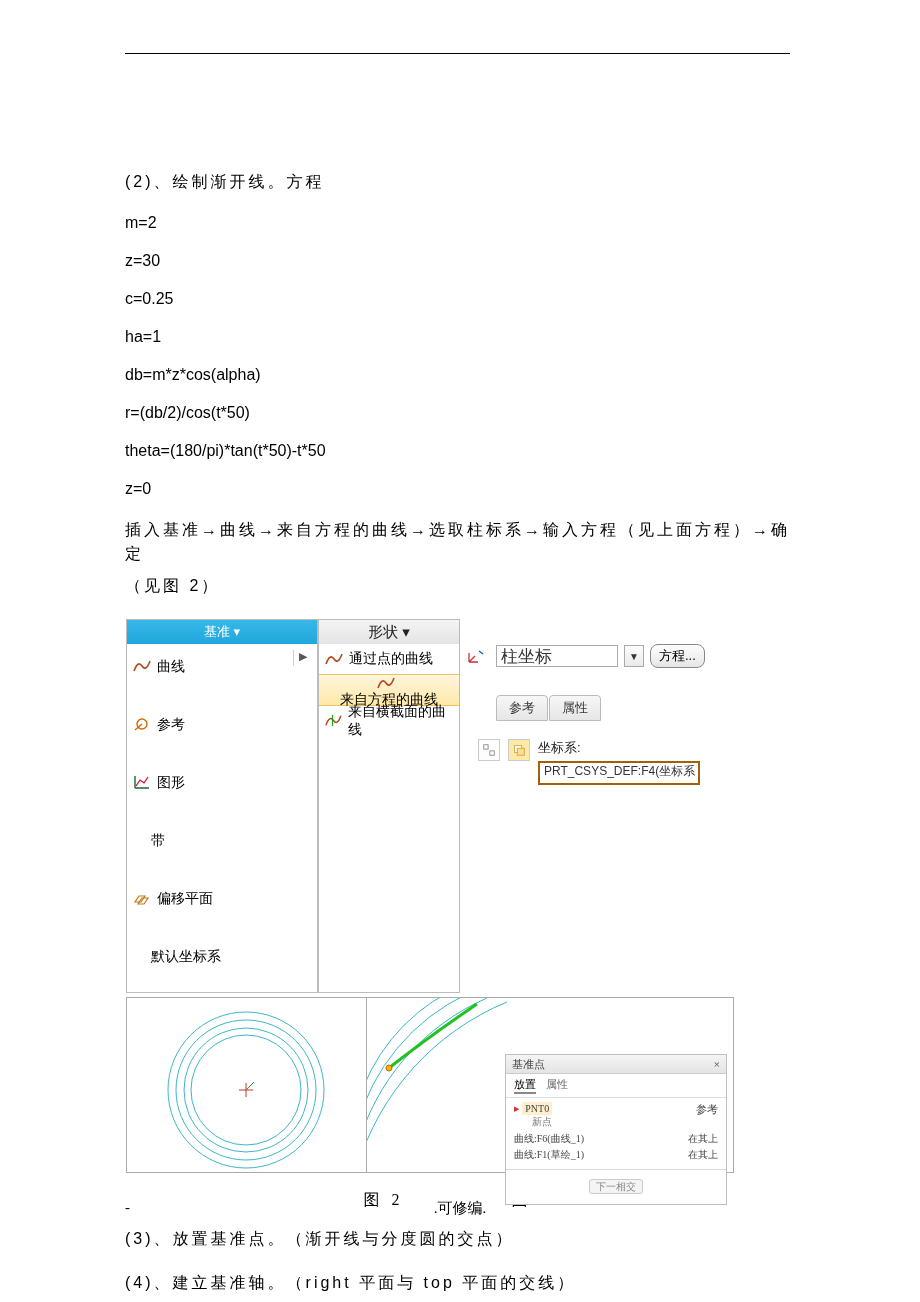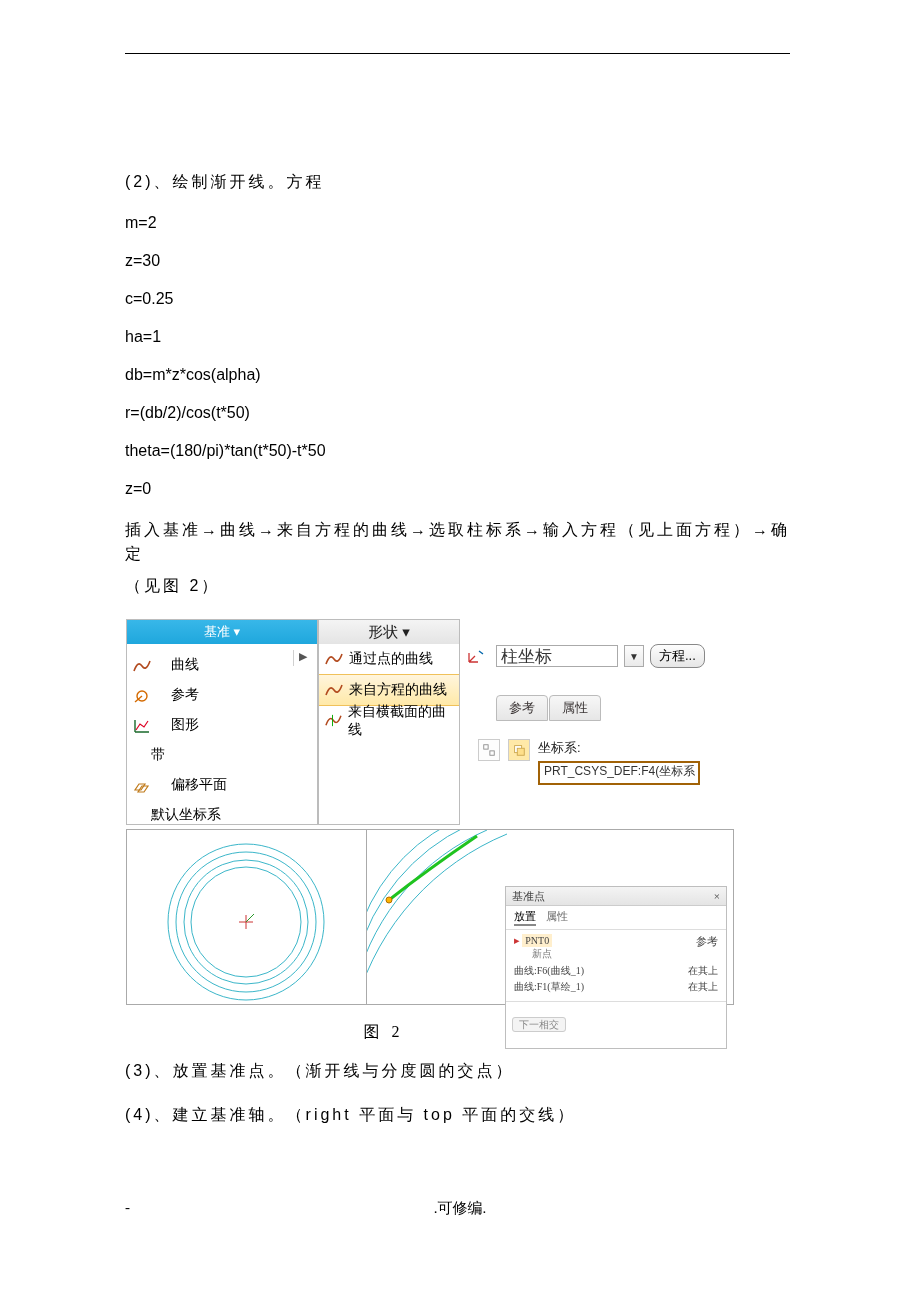--- a/index.html
+++ b/index.html
@@ -12,31 +12,31 @@
   .figcaps{text-align:center;font-family:"SimSun",serif;letter-spacing:4px;}
   .figcaps span{display:inline-block;margin:0 50px;}
 
   
   .figwrap{border:1px solid transparent;margin:6px 0 12px 0;}
   .menus{display:flex;flex-wrap:nowrap;}
 
   
   .leftmenu{width:190px;border:1px solid #bcbcbc;background:#fff;font-family:"SimSun","Microsoft YaHei",sans-serif;font-size:14px;}
   .lm-head{height:24px;background:linear-gradient(#38b7e9,#1fa7dd);color:#fff;text-align:center;line-height:24px;font-size:13px;}
-  .lm-row{display:flex;align-items:flex-end;height:30px;padding:0 6px;position:relative;gap:14px;}
+  .lm-row{display:flex;align-items:flex-start;height:30px;padding:14px 6px;position:relative;}
   .lm-row .arrow{position:absolute;right:4px;top:6px;width:14px;height:16px;border-left:1px solid #d0d0d0;padding-left:5px;color:#555;font-size:11px;}
   .lm-row.indented{padding-left:24px}
   .lm-ic{width:18px;height:16px;display:inline-block;margin-right:6px;}
   svg{display:block}
 
   
   .midmenu{width:140px;border:1px solid #bcbcbc;background:#fff;font-family:"SimSun",sans-serif;font-size:14px;}
   .mm-head{height:24px;background:linear-gradient(#f4f4f4,#e4e4e4);text-align:center;line-height:24px;font-size:15px;color:#222;}
   .mm-row{display:flex;align-items:center;height:30px;padding:0 6px;}
-  .mm-row.sel{background:linear-gradient(#fff5dd,#ffe9a8);border-top:1px solid #f0c15a;border-bottom:1px solid #f0c15a;}
+  .mm-row.sel{background:linear-gradient(#fff5dd,#ffe9a8);border-top:1px solid #f0c15a;border-bottom:1px solid #f0c15a;flex-direction:column;}
 
   
   .rightblk{width:280px;margin-left:6px;font-family:"SimSun",sans-serif;font-size:13px;}
   .rb-top{display:flex;align-items:center;height:38px;gap:6px;padding-top:18px}
   .rb-coord{border:1px solid #aaa;background:#fff;width:112px;height:20px;display:flex;align-items:center;padding:0 4px;font-family:Liberation Mono, monospace;font-size:17px;color:#333}
   .rb-tri{width:18px;height:20px;border:1px solid #aaa;background:linear-gradient(#fdfdfd,#eaeaea);display:flex;align-items:center;justify-content:center;font-size:10px;color:#333}
   .rb-btn{border:1px solid #888;border-radius:8px;background:linear-gradient(#fdfdfd,#e6e6e6);padding:2px 8px;font-size:13px}
   .rb-tabs{display:flex;gap:1px;margin-top:20px;margin-left:30px}
   .rb-tab{border:1px solid #bbb;border-radius:4px 4px 0 0;background:linear-gradient(#f7f7f7,#e6e6e6);padding:3px 12px;font-size:13px;color:#3a3434}
   .rb-bottom{display:flex;align-items:flex-start;gap:8px;margin-top:18px;margin-left:12px}
@@ -50,21 +50,21 @@
   .sk-right{width:366px;height:174px;border:1px solid #aaa;border-left:none;background:#fff;position:relative;font-family:"SimSun",serif}
   .bp-panel{position:absolute;top:56px;right:6px;width:220px;background:#fff;border:1px solid #bebebe;font-family:"SimSun",serif;font-size:11px;color:#444}
   .bp-title{display:flex;align-items:center;justify-content:space-between;height:18px;padding:0 6px;background:linear-gradient(#f4f4f4,#e4e4e4);border-bottom:1px solid #ccc}
   .bp-tabs{display:flex;gap:10px;padding:3px 8px;color:#666;font-size:11px;border-bottom:1px solid #ddd}
   .bp-tabs .act{color:#000;border-bottom:2px solid #888}
   .bp-body{padding:4px 8px 6px 8px}
   .bp-pt{background:#ffefcd;padding:1px 3px;display:inline-block;font-size:10px;margin-right:6px}
   .bp-sub{color:#777;font-size:10px;margin-left:18px}
   .bp-rows{margin-top:2px}
   .bp-r{display:flex;justify-content:space-between;padding:1px 0;font-size:10px}
-  .bp-foot{border-top:1px solid #ddd;padding:16px 6px;text-align:left;color:#888;font-size:10px}
+  .bp-foot{border-top:1px solid #ddd;padding:10px 6px;text-align:center;color:#888;font-size:10px}
 
   .footer{position:absolute;bottom:84px;left:125px;width:665px;font-family:"SimSun",serif;font-size:15px;color:#000}
   .footer .dash{float:left}
   .footer .edit{display:block;text-align:center}
 </style>
 </head>
 <body>
 
 <div class="page">
   <div class="hr-top"></div>

